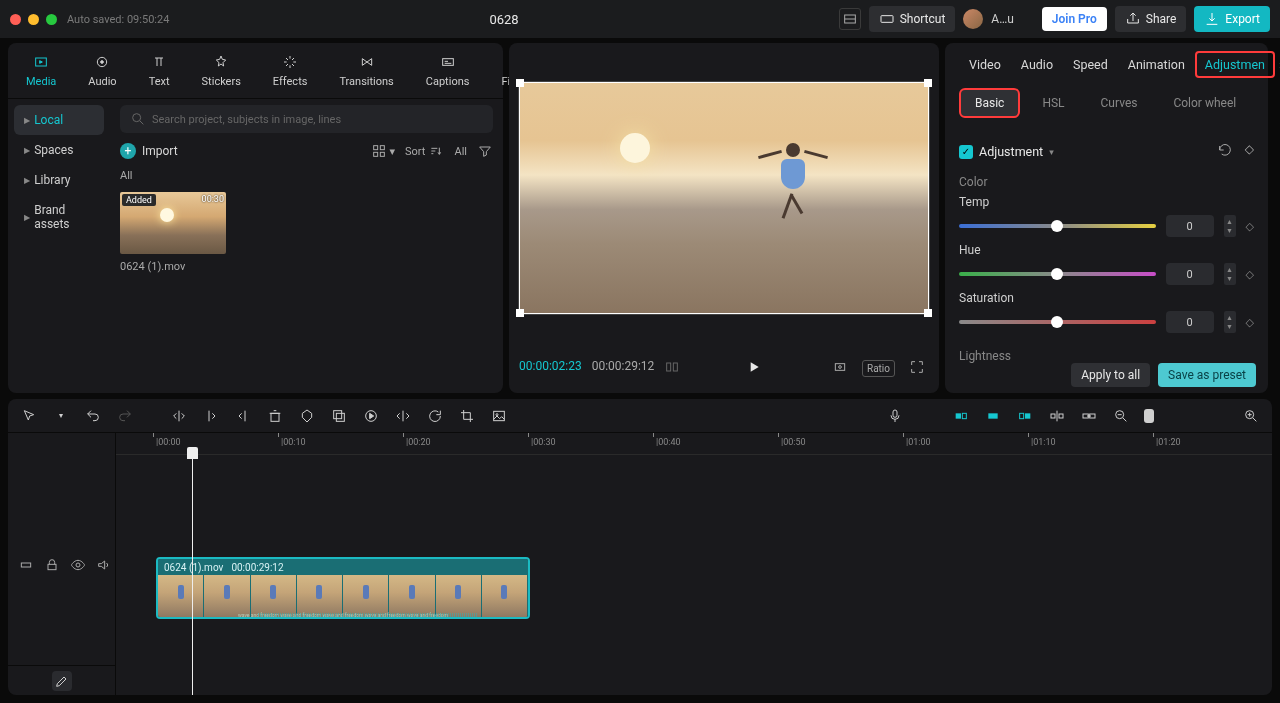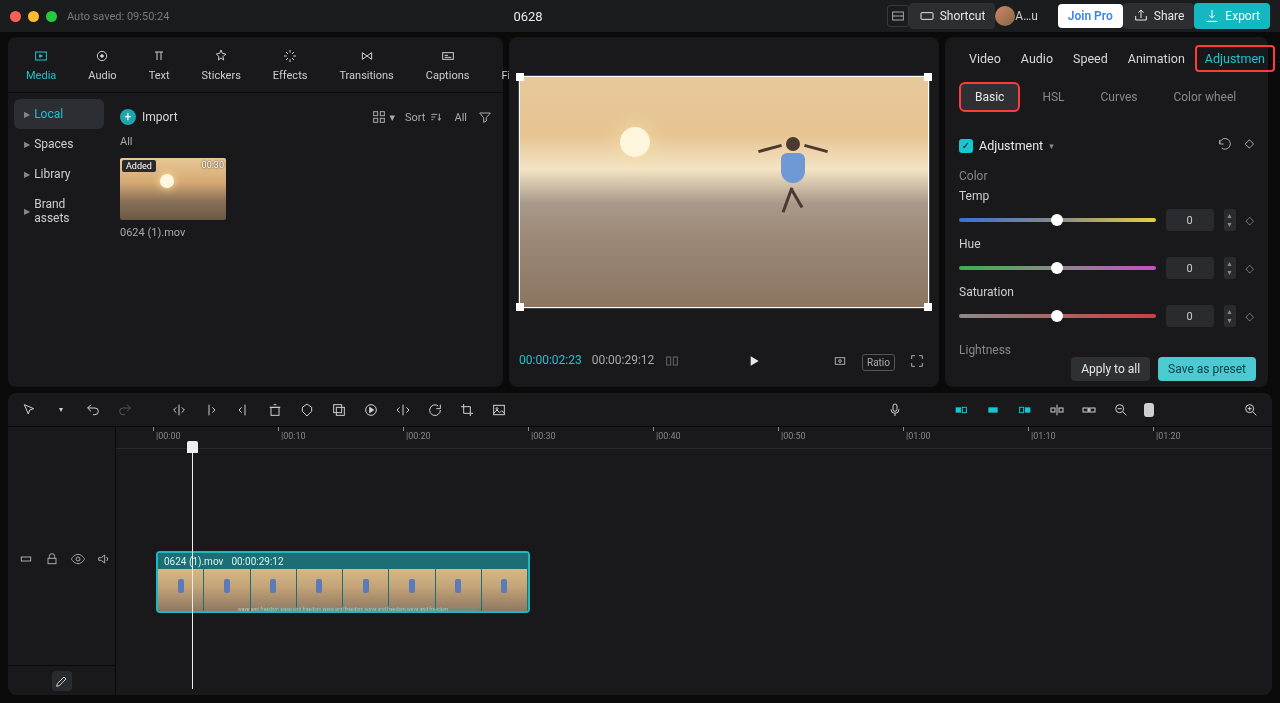--- a/index.html
+++ b/index.html
@@ -1,26 +1,26 @@
 <!DOCTYPE html>
 <html><head>
 <meta charset="utf-8">
 <style>
 *{box-sizing:border-box;margin:0;padding:0;font-family:-apple-system,BlinkMacSystemFont,"Segoe UI",Roboto,sans-serif;}
 body{width:1280px;height:703px;background:#0a0a0a;color:#e8e8e8;font-size:12px;overflow:hidden;}
 .window{display:flex;flex-direction:column;height:100%;}
-.titlebar{height:32px;background:#1b1c1e;display:flex;align-items:center;padding:0 10px;gap:10px;}
+.titlebar{height:38px;background:#1b1c1e;display:flex;align-items:center;padding:0 10px;gap:10px;}
 .traffic{display:flex;gap:7px;}
 .traffic span{width:11px;height:11px;border-radius:50%;display:block;}
 .tr{background:#ff5f56;}
 .ty{background:#ffbd2e;}
 .tg{background:#27c93f;}
 .auto-saved{color:#7a7a7a;font-size:11px;}
 .title-center{flex:1;text-align:center;color:#e8e8e8;font-size:13px;}
-.titlebar-right{display:flex;align-items:center;}
+.titlebar-right{display:flex;gap:8px;align-items:center;}
 .tb-btn{background:#2d2e31;border:none;color:#e8e8e8;padding:5px 10px;border-radius:4px;font-size:12px;display:flex;align-items:center;gap:5px;cursor:pointer;}
 .tb-btn.pro{background:#fff;color:#3b82f6;font-weight:600;margin-left:20px;}
 .tb-btn.export{background:#13b8c2;color:#fff;}
 .tb-icon{width:22px;height:22px;display:flex;align-items:center;justify-content:center;color:#aaa;border:1px solid #3a3a3a;border-radius:3px;}
 .avatar{width:20px;height:20px;border-radius:50%;background:linear-gradient(135deg,#c86,#864);}
 .main-row{display:flex;height:355px;gap:6px;padding:5px 8px 0 8px;}
 .left-panel{width:495px;background:#19191c;border-radius:8px;display:flex;flex-direction:column;}
 .tool-tabs{display:flex;align-items:flex-start;padding:6px 8px;gap:12px;border-bottom:1px solid #0a0a0a;}
 .tool-tab{display:flex;flex-direction:column;align-items:center;gap:4px;padding:4px 10px;cursor:pointer;color:#cfcfcf;font-size:11px;}
 .tool-tab.active{color:#15c7d0;}
@@ -272,20 +272,27 @@
           <div class="side-item">
               <span class="side-caret">▶</span>
               <span>Library</span>
             </div>
           <div class="side-item">
               <span class="side-caret">▶</span>
               <span>Brand assets</span>
             </div>
         </div>
         <div class="media-area">
+          <div class="search-bar">
+            <svg viewBox="0 0 24 24">
+                <circle cx="10" cy="10" r="6"></circle>
+                <line x1="15" y1="15" x2="20" y2="20"></line>
+              </svg>
+            <span>Search project, subjects in image, lines</span>
+          </div>
           <div class="import-row">
             <div class="import-btn">
               <div class="import-plus">+</div>
               <span>Import</span>
             </div>
             <div class="import-tools">
               <span><svg viewBox="0 0 24 24">
                     <rect x="4" y="4" width="6" height="6"></rect>
                     <rect x="14" y="4" width="6" height="6"></rect>
                     <rect x="4" y="14" width="6" height="6"></rect>

